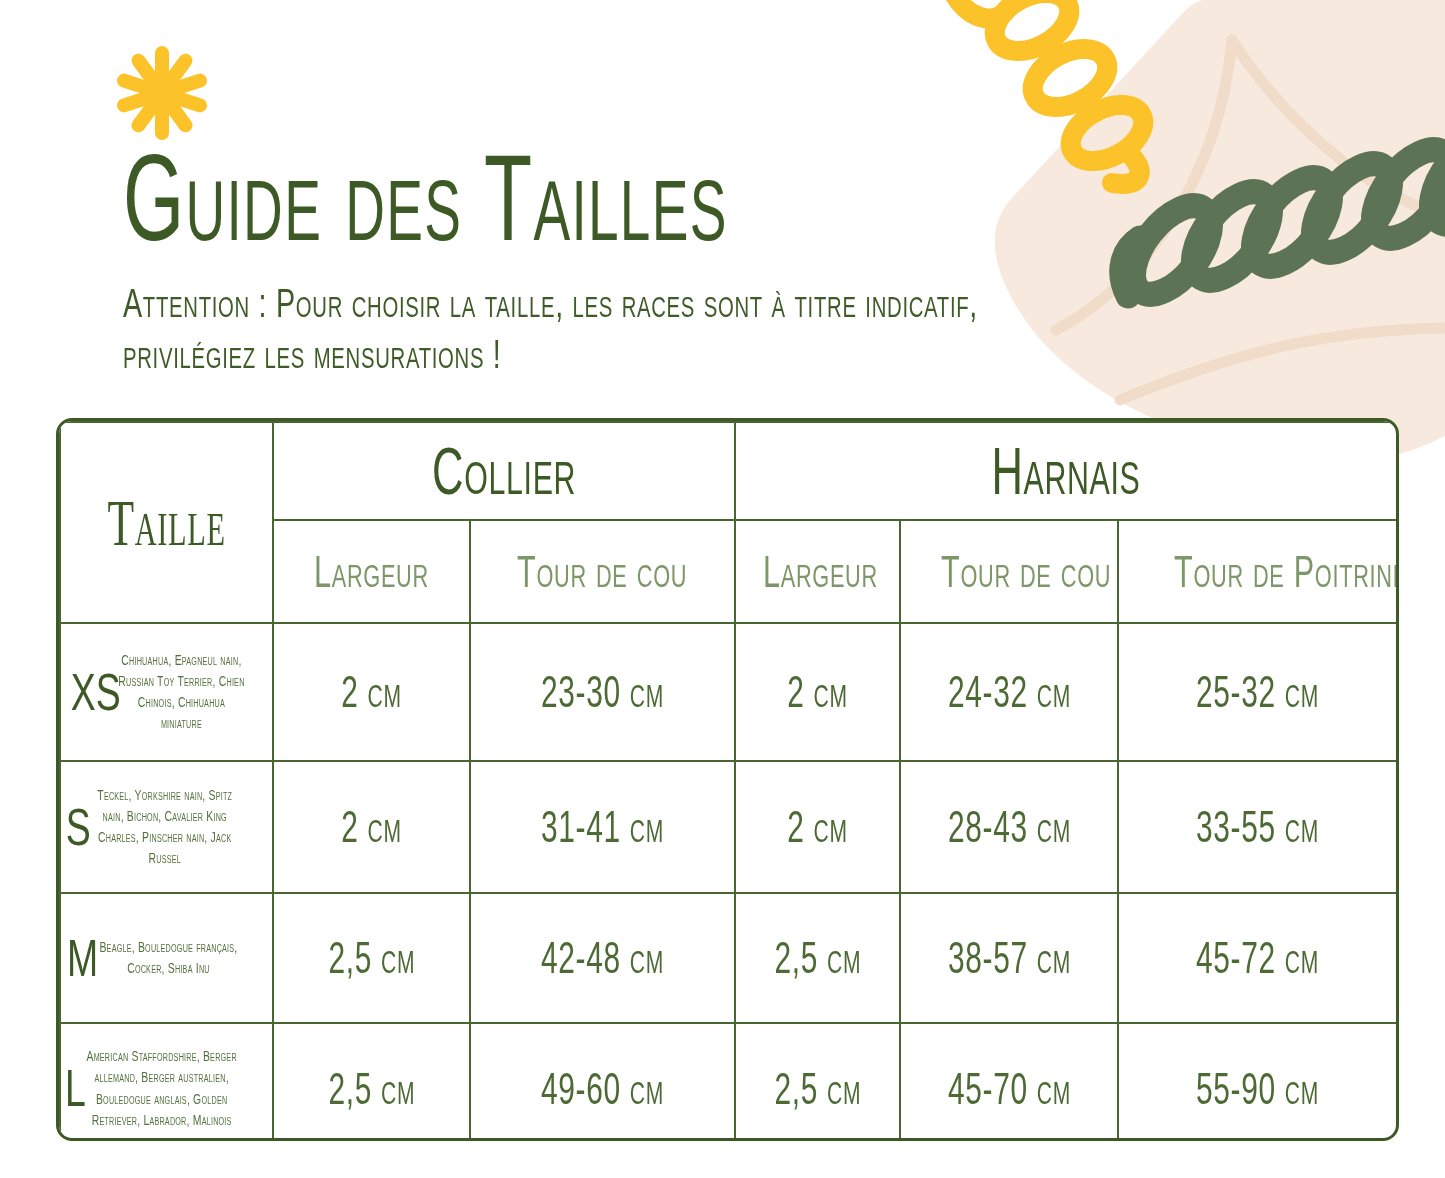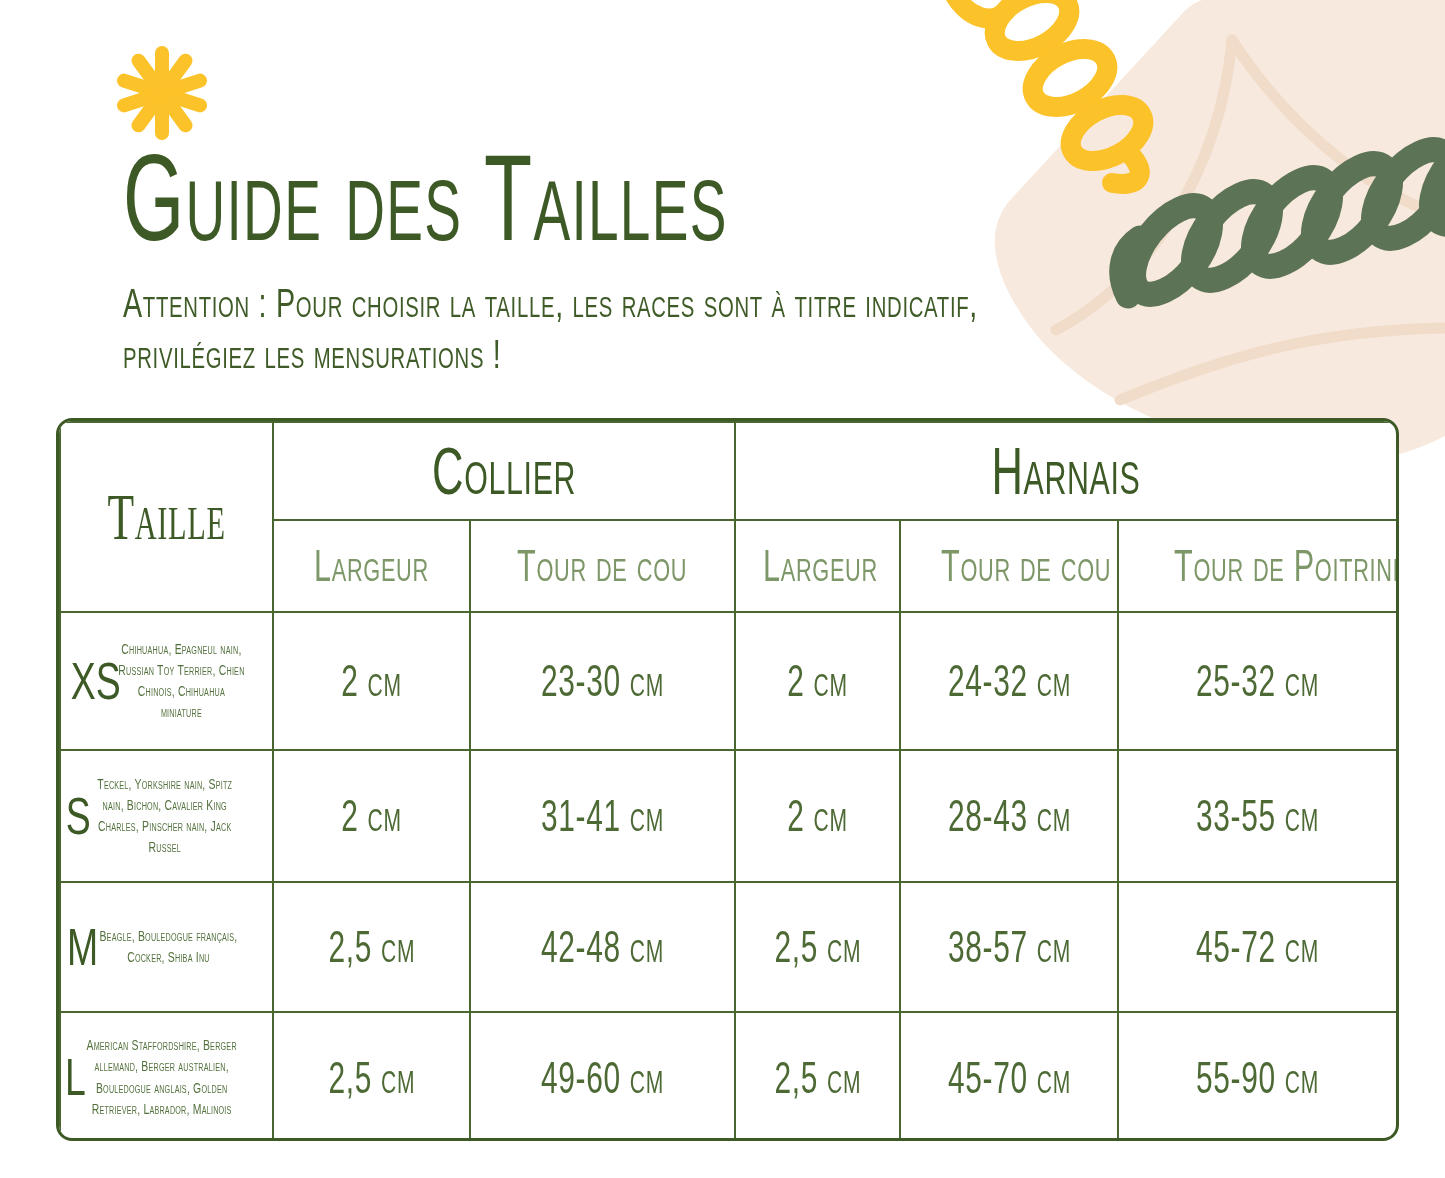--- a/index.html
+++ b/index.html
@@ -26,21 +26,21 @@
   .size-table-wrap{
     position:absolute;left:56px;top:418px;z-index:3;
     width:1337px;height:717px;background:#ffffff;
     border:3px solid #3d5926;border-radius:16px;overflow:hidden;
   }
   table.size-table{width:100%;height:100%;border-collapse:collapse;table-layout:fixed;}
   .size-table th,.size-table td{
     border:2px solid #4a6630;padding:0;text-align:center;vertical-align:middle;
     font-weight:normal;
   }
-  tr.r-h1{height:98px;} tr.r-h2{height:92px;margin-top:48px;}
+  tr.r-h1{height:98px;} tr.r-h2{height:103px;margin-top:48px;}
   tr.r-xs{height:138px;} tr.r-s{height:132px;} tr.r-m{height:130px;} tr.r-l{height:131px;}
 
   .taille-head{vertical-align:top;padding-top:18px;font-family:Liberation Serif, serif;}
   .taille-head .hw,.group-head .hw{font-size:66px;color:#3d5a26;transform:scaleX(0.66);letter-spacing:1px;}
   .sub-head .hw{font-size:45px;color:#7d9768;transform:scaleX(0.68);letter-spacing:1px;}
   .value-cell .hw{font-size:44px;color:#4d6a35;transform:scaleX(0.68);letter-spacing:1px;}
 
   .size-cell-inner{display:flex;flex-direction:row;align-items:center;justify-content:center;gap:3px;height:100%;}
   .size-letter{font-size:52px;line-height:1.05;color:#3d5a26;font-variant:small-caps;transform:scaleX(0.72);}
   .breeds{

